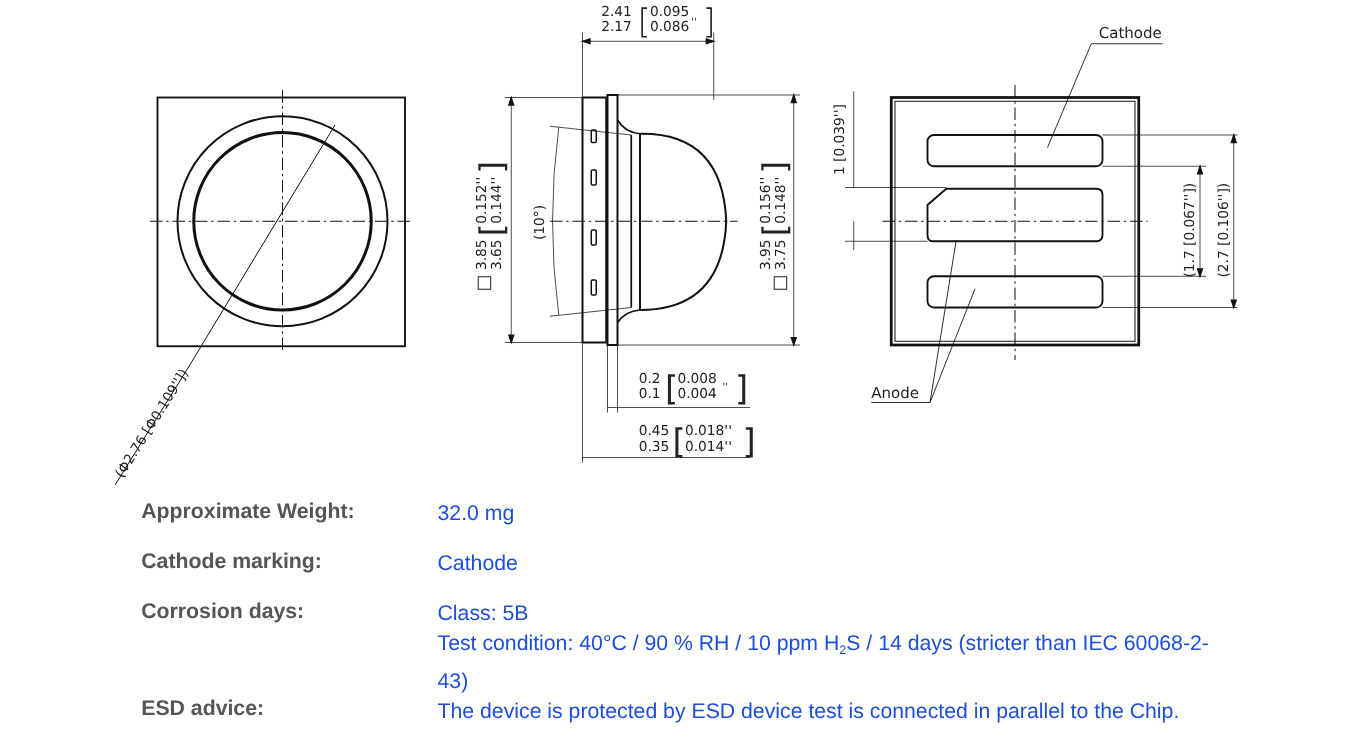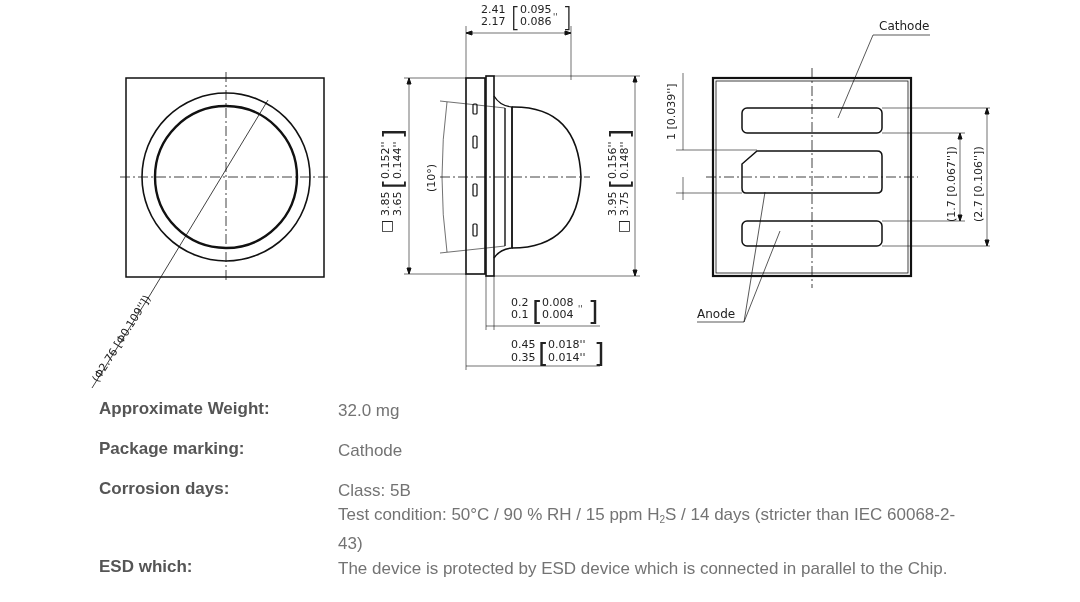--- a/index.html
+++ b/index.html
@@ -2,22 +2,22 @@
 <html><head>
 <meta charset="utf-8">
 <style>
   html, body { margin:0; padding:0; background:#ffffff; }
   body { width:1080px; height:602px; position:relative; overflow:hidden; font-family:"Liberation Sans", sans-serif; }
   #drawing { position:absolute; left:0; top:0; width:1080px; height:395px; }
   .dim { font-family:"DejaVu Sans", sans-serif; font-size:11px; fill:#222; }
   .lbl { font-family:"DejaVu Sans", sans-serif; font-size:12px; fill:#222; }
   .info { position:absolute; left:0; top:395px; width:1080px; }
   .row { position:absolute; left:0; width:1080px; }
-  .key { position:absolute; left:99px; font-weight:bold; font-size:17px; color:#555; white-space:nowrap; }
-  .val { position:absolute; left:338px; width:640px; font-size:17px; color:#737373; line-height:24px; }
+  .key { position:absolute; left:113px; font-weight:bold; font-size:17px; color:#555; white-space:nowrap; }
+  .val { position:absolute; left:350px; width:640px; font-size:17px; color:#1d4ed8; line-height:24px; }
   .val sub { font-size:10px; vertical-align:-3px; }
 </style>
 </head>
 <body>
 
 <svg id="drawing" viewBox="0 0 1080 395" xmlns="http://www.w3.org/2000/svg">
 
   <g stroke="#111" fill="none">
     <rect x="126" y="78" width="198" height="199" stroke-width="1.5"></rect>
     <circle cx="226" cy="177" r="84" stroke-width="1.6"></circle>
@@ -152,27 +152,27 @@
   <text class="dim" transform="translate(955,222) rotate(-90)">(1.7 [0.067''])</text>
   <text class="dim" transform="translate(982,222) rotate(-90)">(2.7 [0.106''])</text>
 </svg>
 
 <div class="info">
   <div class="row" style="top:4px">
     <span class="key">Approximate Weight:</span>
     <span class="val">32.0 mg</span>
   </div>
   <div class="row" style="top:44px">
-    <span class="key">Package marking:</span>
+    <span class="key">Cathode marking:</span>
     <span class="val">Cathode</span>
   </div>
   <div class="row" style="top:84px">
     <span class="key">Corrosion days:</span>
     <div class="val">
       <div>Class: 5B</div>
-      <div><span>Test condition: 50°C / 90 % RH / 15 ppm H</span><sub>2</sub><span>S / 14 days (stricter than IEC 60068-2-43)</span></div>
+      <div><span>Test condition: 40°C / 90 % RH / 10 ppm H</span><sub>2</sub><span>S / 14 days (stricter than IEC 60068-2-43)</span></div>
     </div>
   </div>
   <div class="row" style="top:162px">
-    <span class="key">ESD which:</span>
-    <span class="val">The device is protected by ESD device which is connected in parallel to the Chip.</span>
+    <span class="key">ESD advice:</span>
+    <span class="val">The device is protected by ESD device test is connected in parallel to the Chip.</span>
   </div>
 </div>
 
 </body></html>

